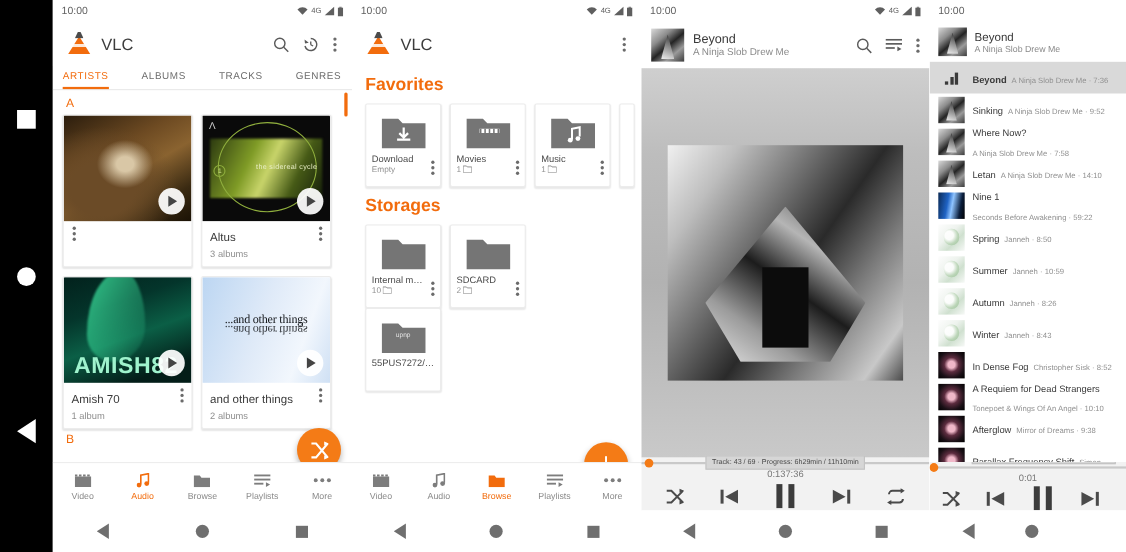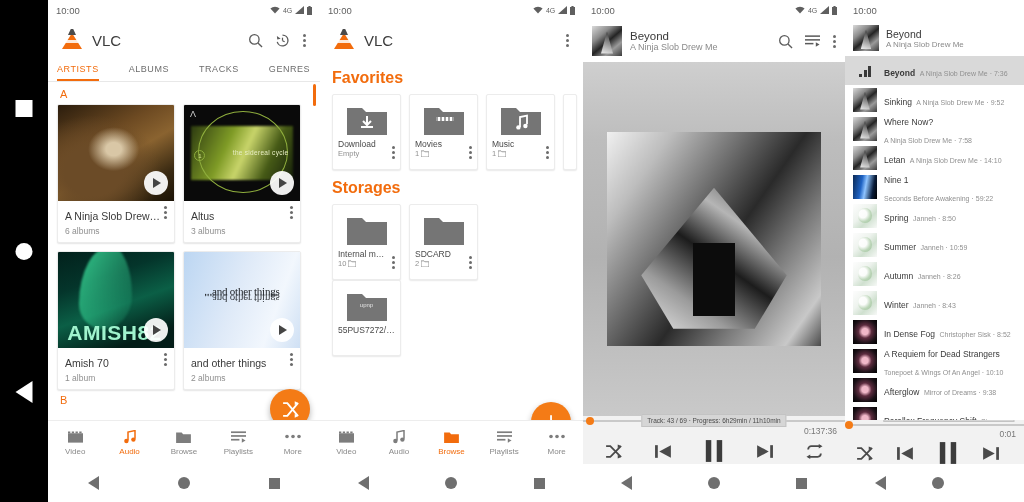--- a/index.html
+++ b/index.html
@@ -186,21 +186,21 @@
     background: linear-gradient(180deg,#cfcfcf 0%,#bdbdbd 22%,#b2b2b2 55%,#c9c9c9 100%);
     display:flex; align-items:center; justify-content:center;
   }
   .big-art { width: 214px; height: 214px; }
   .player-foot { position:absolute; left:0; right:0; bottom:38px; height:48px; background:#f2f2f2; }
   .seek {
     position:relative; height: 10px;
   }
   .seek .track { position:absolute; left:0; right:0; top:4px; height:2px; background:#c9c9c9; }
   .seek .knob { position:absolute; left:3px; top:1px; width:8px; height:8px; border-radius:50%; background:#f47b16; }
-  .times { display:flex; justify-content:flex-end; padding: 0 8px; font-size:8.5px; color:#777; }
+  .times { display:flex; justify-content:center; padding: 0 8px; font-size:8.5px; color:#777; }
   .ctrls { display:flex; align-items:center; justify-content:space-around; padding: 3px 6px 0; color:#4a4a4a; }
   .tooltip {
     position:absolute; top:-2px; left:50%; transform:translateX(-50%);
     background:#d6d6d6; color:#4a4a4a; font-size:6.5px; padding:2px 5px; white-space:nowrap;
     border:1px solid #c3c3c3;
   }
 
   
   .pl-head { height: 36px; display:flex; align-items:center; gap:7px; padding: 0 8px; background:#fff;}
   .pl-head .ph-art { width:26px;height:26px;flex:0 0 26px;}
@@ -320,24 +320,20 @@
       <span class="scroll-thumb"></span>
     </div>
 
     <div class="grid">
 
       <div class="card">
         <div class="card-art art-tree">
           <span class="play-badge"></span>
         </div>
         <div class="card-meta">
-          <span>
-            <span class="card-title">A Ninja Slob Drew…</span>
-            <span class="card-sub" style="display:block">6 albums</span>
-          </span>
           <span class="kebab">
               <i></i>
               <i></i>
               <i></i>
             </span>
         </div>
       </div>
 
       <div class="card">
         <div class="card-art art-sidereal">

